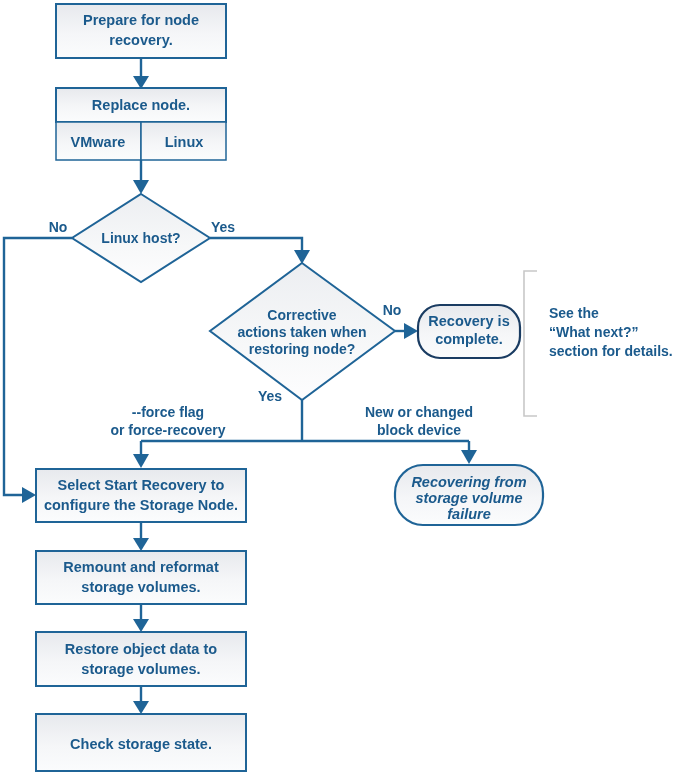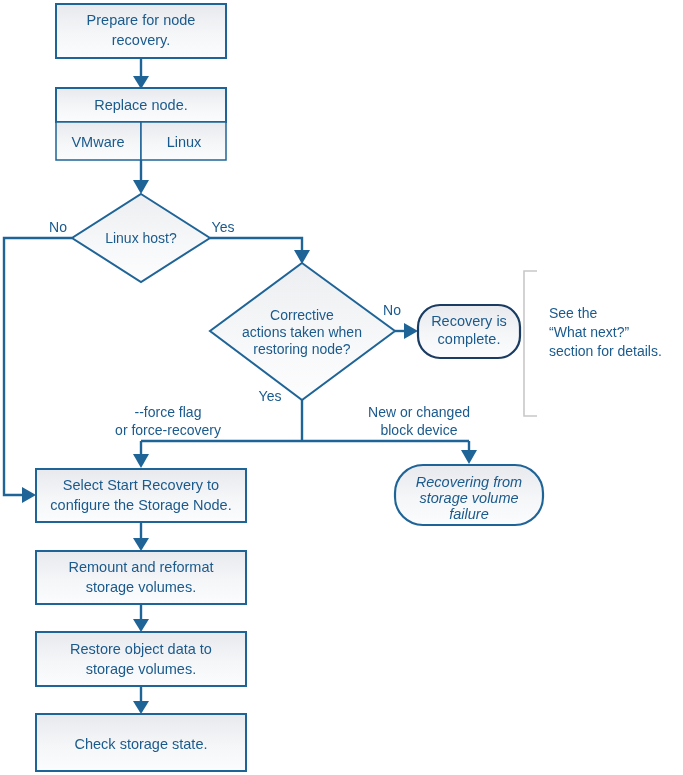--- a/index.html
+++ b/index.html
@@ -10,20 +10,21 @@
   body {
     width: 683px;
     height: 775px;
     font-family: "Liberation Sans", sans-serif;
     overflow: hidden;
   }
   #flow-root {
     position: relative;
     width: 618px;
     height: 775px;
+    font-weight: bold;
   }
   svg#flowchart {
     display: block;
     width: 683px;
     height: 775px;
   }
   .node-box {
     stroke: #1f6497;
     stroke-width: 2;
   }

